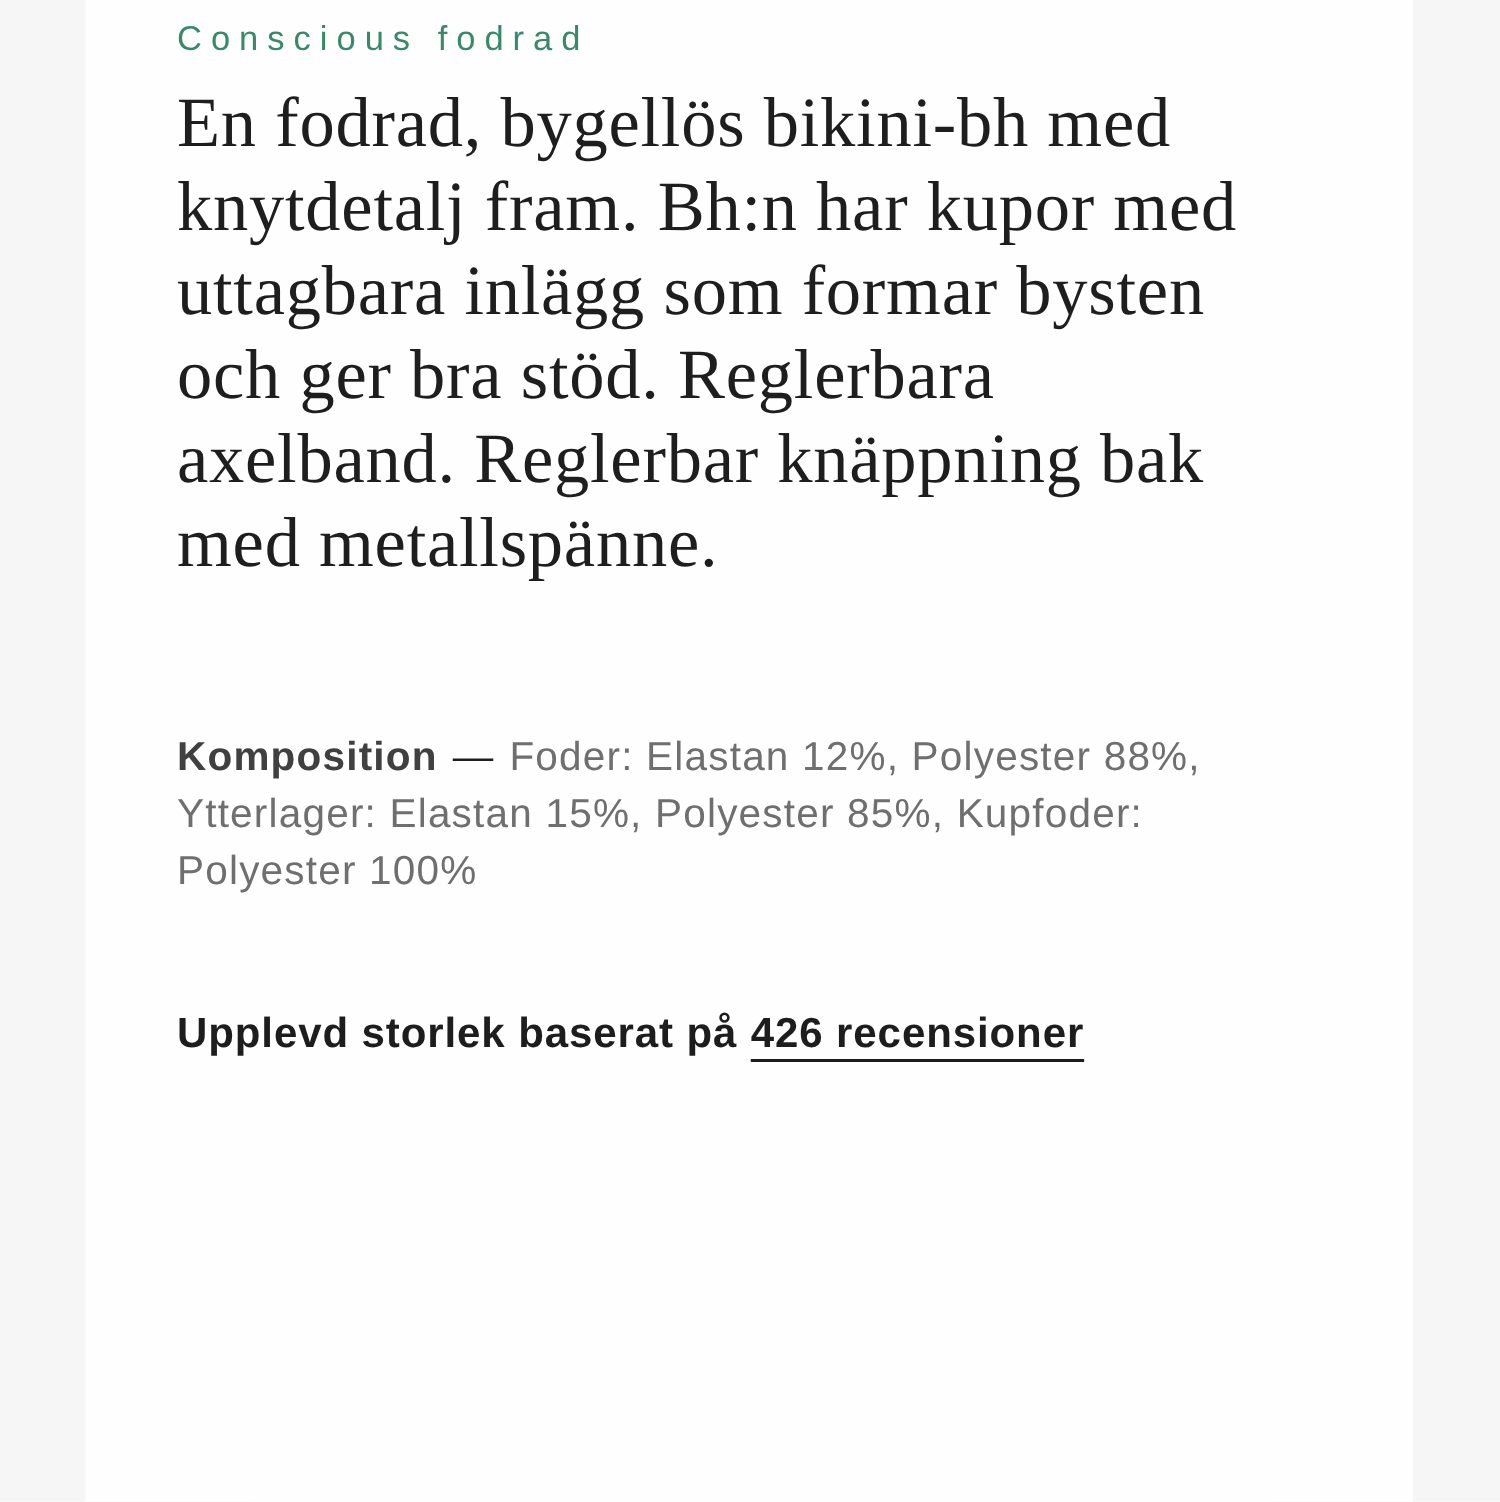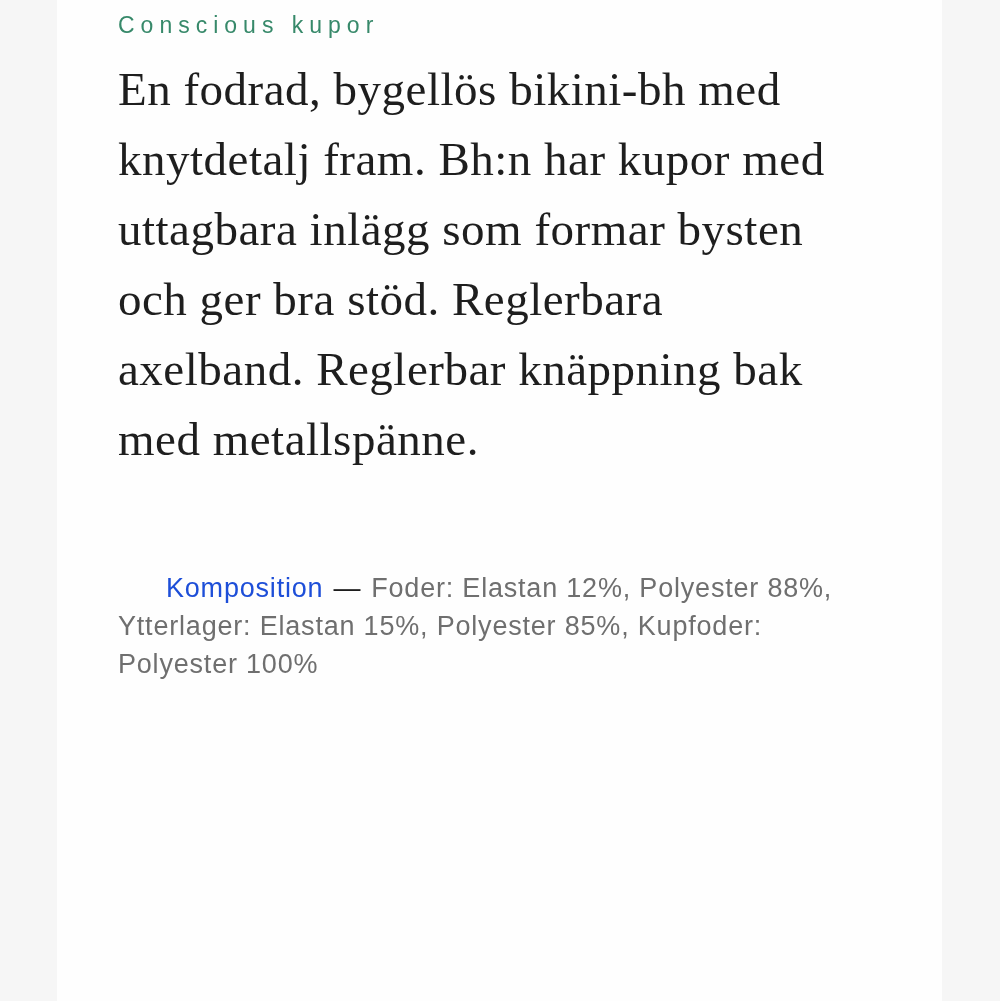--- a/index.html
+++ b/index.html
@@ -23,41 +23,40 @@
     color: #37896a;
     font-size: 23px;
     line-height: 30px;
     letter-spacing: 6px;
     font-weight: 400;
   }
   .description {
     margin-top: 14px;
     font-family: "Liberation Serif", "DejaVu Serif", serif;
     font-size: 47px;
-    line-height: 70px;
+    line-height: 56px;
     color: #1e1e1e;
     letter-spacing: 0.5px;
     white-space: pre-line;
     font-weight: 400;
   }
   .details {
     margin-top: 95px;
   }
   .detail {
     font-size: 27px;
     line-height: 38px;
     letter-spacing: 0.8px;
   }
   .detail + .detail {
     margin-top: 38px;
   }
   .detail-label {
-    font-weight: 400;
-    color: #1d4ed8;
-    margin-left: 48px;
+    font-weight: 700;
+    color: #404040;
   }
   .detail-sep {
     color: #1d1d1d;
     margin: 0 10px;
     font-weight: 400;
   }
   .detail-value {
     color: #6f6f6f;
     white-space: pre-line;
     font-weight: 400;
@@ -77,35 +76,38 @@
     text-decoration-thickness: 2px;
     text-underline-offset: 8px;
     cursor: pointer;
   }
 </style>
 </head>
 <body>
 
 <div class="content-column">
 
-  <div class="badge">Conscious kupor</div>
+  <div class="badge">Conscious fodrad</div>
 
   <p class="description">En fodrad, bygellös bikini-bh med
 knytdetalj fram. Bh:n har kupor med
 uttagbara inlägg som formar bysten
 och ger bra stöd. Reglerbara
 axelband. Reglerbar knäppning bak
 med metallspänne.</p>
 
   <div class="details">
 
     <p class="detail">
       <span class="detail-label">Komposition</span><span class="detail-sep">—</span><span class="detail-value">Foder: Elastan 12%, Polyester 88%,
 Ytterlager: Elastan 15%, Polyester 85%, Kupfoder:
 Polyester 100%</span>
     </p>
 
 
 
   </div>
 
+  <p class="reviews">
+    <span>Upplevd storlek baserat på</span><a class="reviews-link">426 recensioner</a>
+  </p>
 
 </div>
 
 </body></html>

